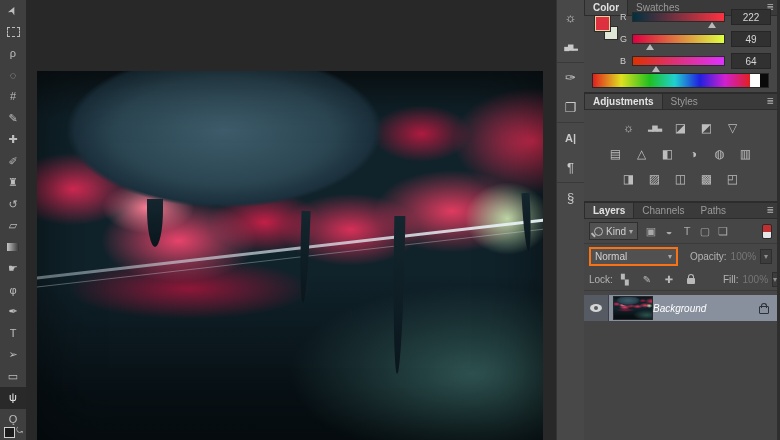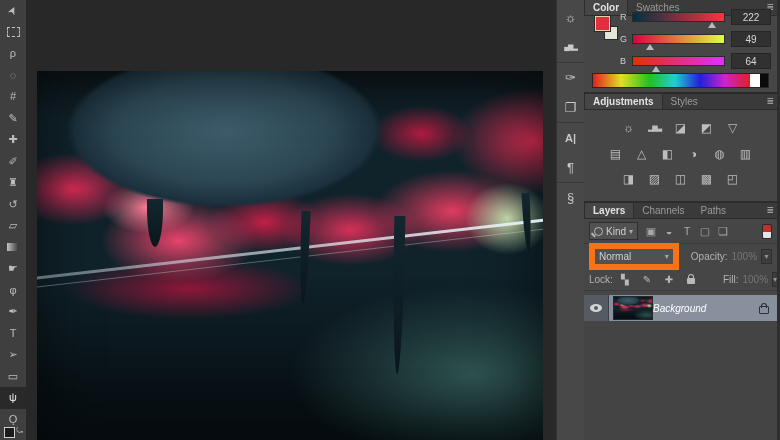--- a/index.html
+++ b/index.html
@@ -111,21 +111,21 @@
             height:16px;padding:0 4px;font-size:10px;color:#cfcfcf;cursor:pointer;}
   .mag{width:7px;height:7px;border:1.5px solid #b9b9b9;border-radius:50%;position:relative;}
   .mag::after{content:"";position:absolute;left:-4px;top:6px;width:5px;height:1.5px;background:#b9b9b9;transform:rotate(45deg);}
   .arrow{color:#a9a9a9;font-size:8px;}
   .f-ico{border:0;background:transparent;color:#a9a9a9;font-size:11px;width:18px;height:16px;
          display:flex;align-items:center;justify-content:center;padding:0;cursor:pointer;}
   .f-toggle{margin-left:auto;width:8px;height:13px;border:1px solid #2a2a2a;border-radius:2px;
             background:linear-gradient(to bottom,#c03030 0 50%,#e6e6e6 50% 100%);cursor:pointer;}
   .blend-row{height:24px;}
   .blend-box{display:flex;align-items:center;justify-content:space-between;background:#515151;
-             border:6px solid #f97316;height:15px;width:86px;padding:0 4px;font-size:10px;color:#d2d2d2;cursor:pointer;}
+             border:2px solid #f97316;height:15px;width:86px;padding:0 4px;font-size:10px;color:#d2d2d2;cursor:pointer;}
   .lbl{font-size:10px;color:#b3b3b3;}
   .dim{font-size:10px;color:#767676;}
   .dd{width:13px;height:15px;background:#3c3c3c;border:1px solid #2e2e2e;color:#909090;font-size:8px;
       display:flex;align-items:center;justify-content:center;padding:0;cursor:pointer;}
   .lock-row{height:22px;border-bottom:1px solid #3a3a3a;}
   .lock-btn{border:0;background:transparent;color:#b9b9b9;font-size:10px;width:16px;height:16px;
             display:flex;align-items:center;justify-content:center;padding:0;cursor:pointer;position:relative;}
   .padlock-shape{display:none;width:8px;height:6px;background:#b9b9b9;border-radius:1px;position:relative;margin-top:4px;}
   .padlock-shape::before{content:"";position:absolute;left:1px;top:-4px;width:4px;height:4px;
             border:1.5px solid #b9b9b9;border-bottom:0;border-radius:3px 3px 0 0;}

